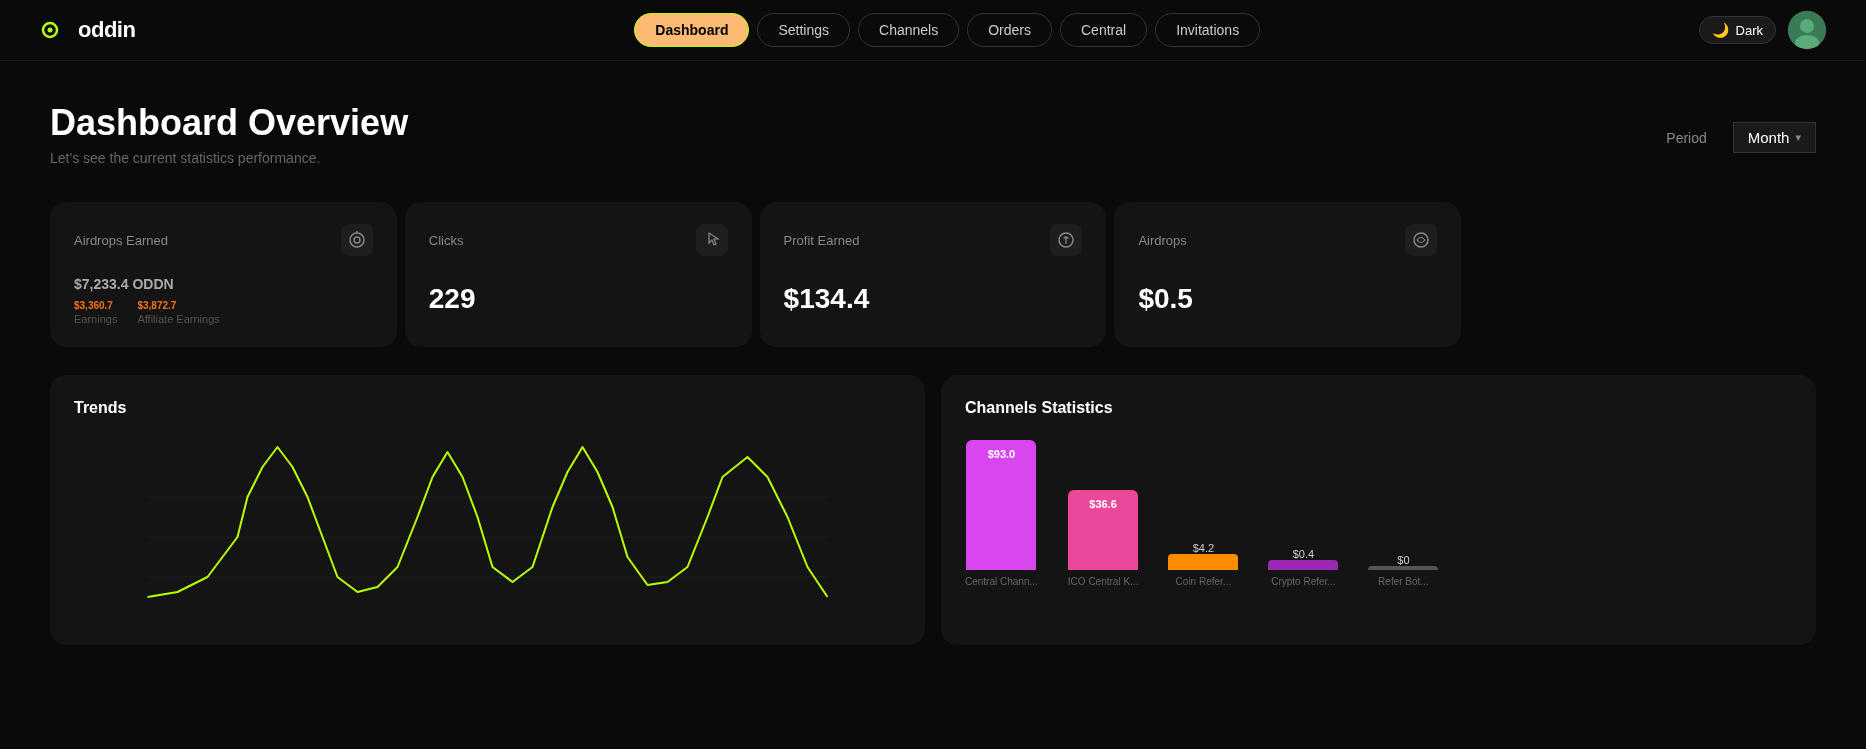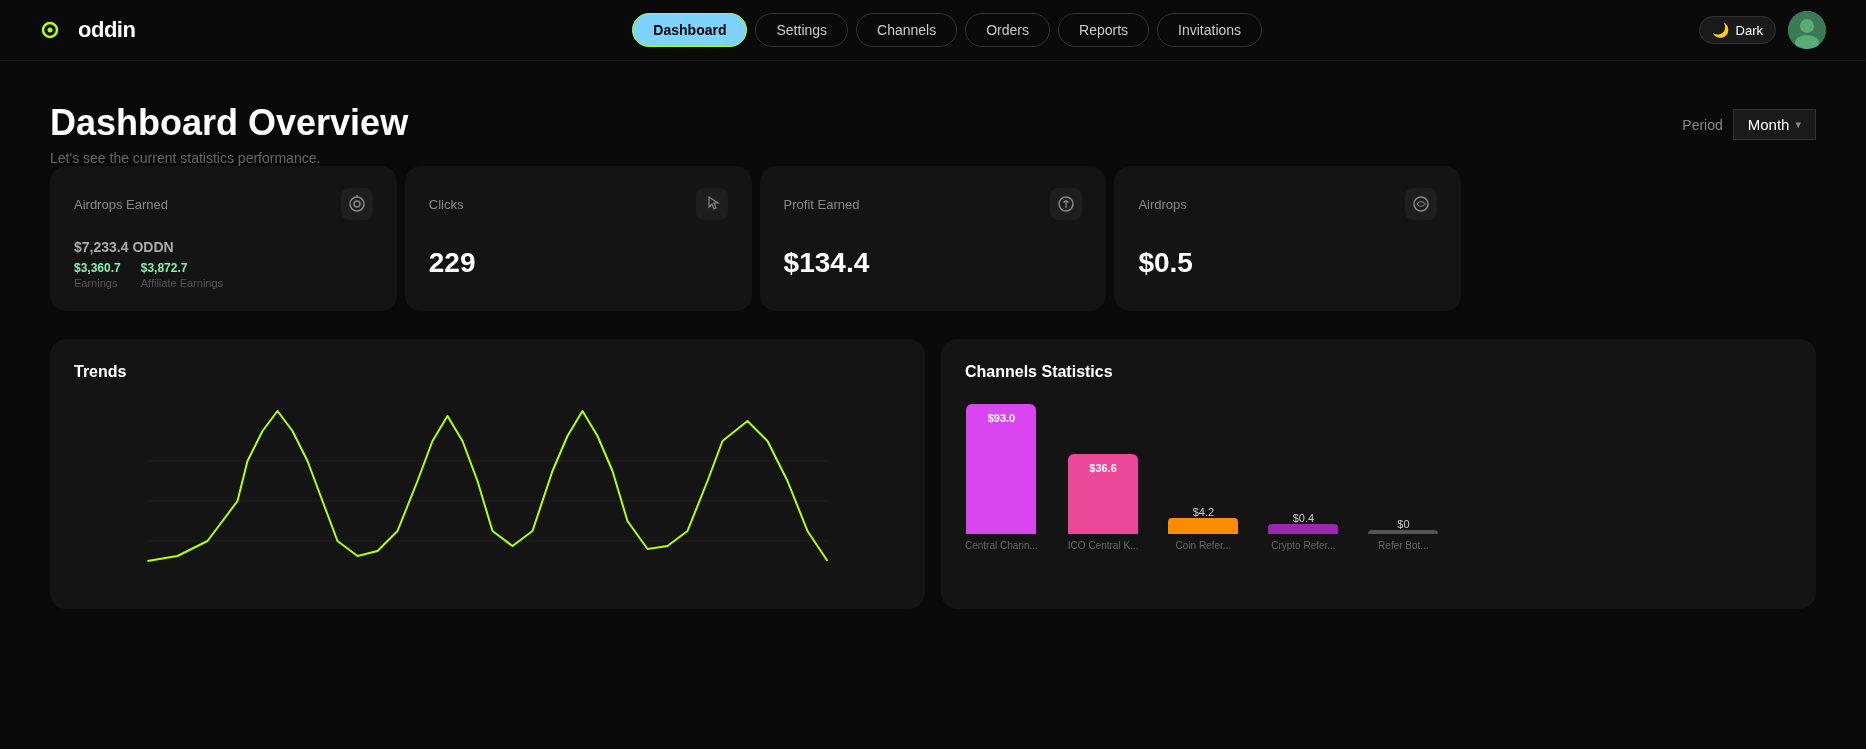--- a/index.html
+++ b/index.html
@@ -47,21 +47,21 @@
       padding: 8px 20px;
       border-radius: 24px;
       font-size: 14px;
       cursor: pointer;
       border: 1.5px solid transparent;
       color: #cccccc;
       background: transparent;
       transition: all 0.2s;
     }
     .nav-item.active {
-      background: #7dd3fc;
+      background: #fdba74;
       color: #000000;
       font-weight: 600;
       border-color: #b8ff00;
     }
     .nav-item:not(.active) {
       border-color: #333;
     }
     .header-right {
       display: flex;
       align-items: center;
@@ -96,38 +96,39 @@
     }
 
     
     .main {
       padding: 40px 50px 30px;
     }
 
     
     .page-header {
       display: flex;
-      align-items: flex-start;
+      align-items: center;
       justify-content: space-between;
+      margin-bottom: 36px;
     }
     .page-title {
       font-size: 36px;
       font-weight: 700;
       color: #ffffff;
       line-height: 1.2;
     }
     .page-subtitle {
       font-size: 14px;
       color: #666;
       margin-top: 6px;
     }
     .period-selector {
       display: flex;
       align-items: center;
-      gap: 10px;
+      gap: 26px;
       margin-top: 8px;
     }
     .period-label {
       font-size: 14px;
       color: #888;
     }
     .period-dropdown {
       display: flex;
       align-items: center;
       gap: 6px;
@@ -192,22 +193,22 @@
     .stat-card-subtext {
       font-size: 14px;
       color: #aaa;
       font-weight: 600;
     }
     .stat-card-footer {
       display: flex;
       gap: 20px;
     }
     .stat-footer-item .value {
-      font-size: 12px;
-      color: #86efac;
+      font-size: 10px;
+      color: #f97316;
       font-weight: 600;
     }
     .stat-footer-item .label {
       font-size: 11px;
       color: #555;
       margin-top: 2px;
     }
 
     
     .bottom-panels {
@@ -291,21 +292,21 @@
       <circle cx="10" cy="16" r="2.5" fill="#b8ff00"></circle>
     </svg>
     <span class="logo-text">oddin</span>
   </div>
 
   <nav class="nav">
     <div class="nav-item active">Dashboard</div>
     <div class="nav-item">Settings</div>
     <div class="nav-item">Channels</div>
     <div class="nav-item">Orders</div>
-    <div class="nav-item">Reports</div>
+    <div class="nav-item">Central</div>
     <div class="nav-item">Invitations</div>
   </nav>
 
   <div class="header-right">
     <div class="dark-mode-toggle">
       <span class="moon-icon">🌙</span>
       <span>Dark</span>
     </div>
     <div class="avatar">
       <svg width="38" height="38" viewBox="0 0 38 38" xmlns="http://www.w3.org/2000/svg">

